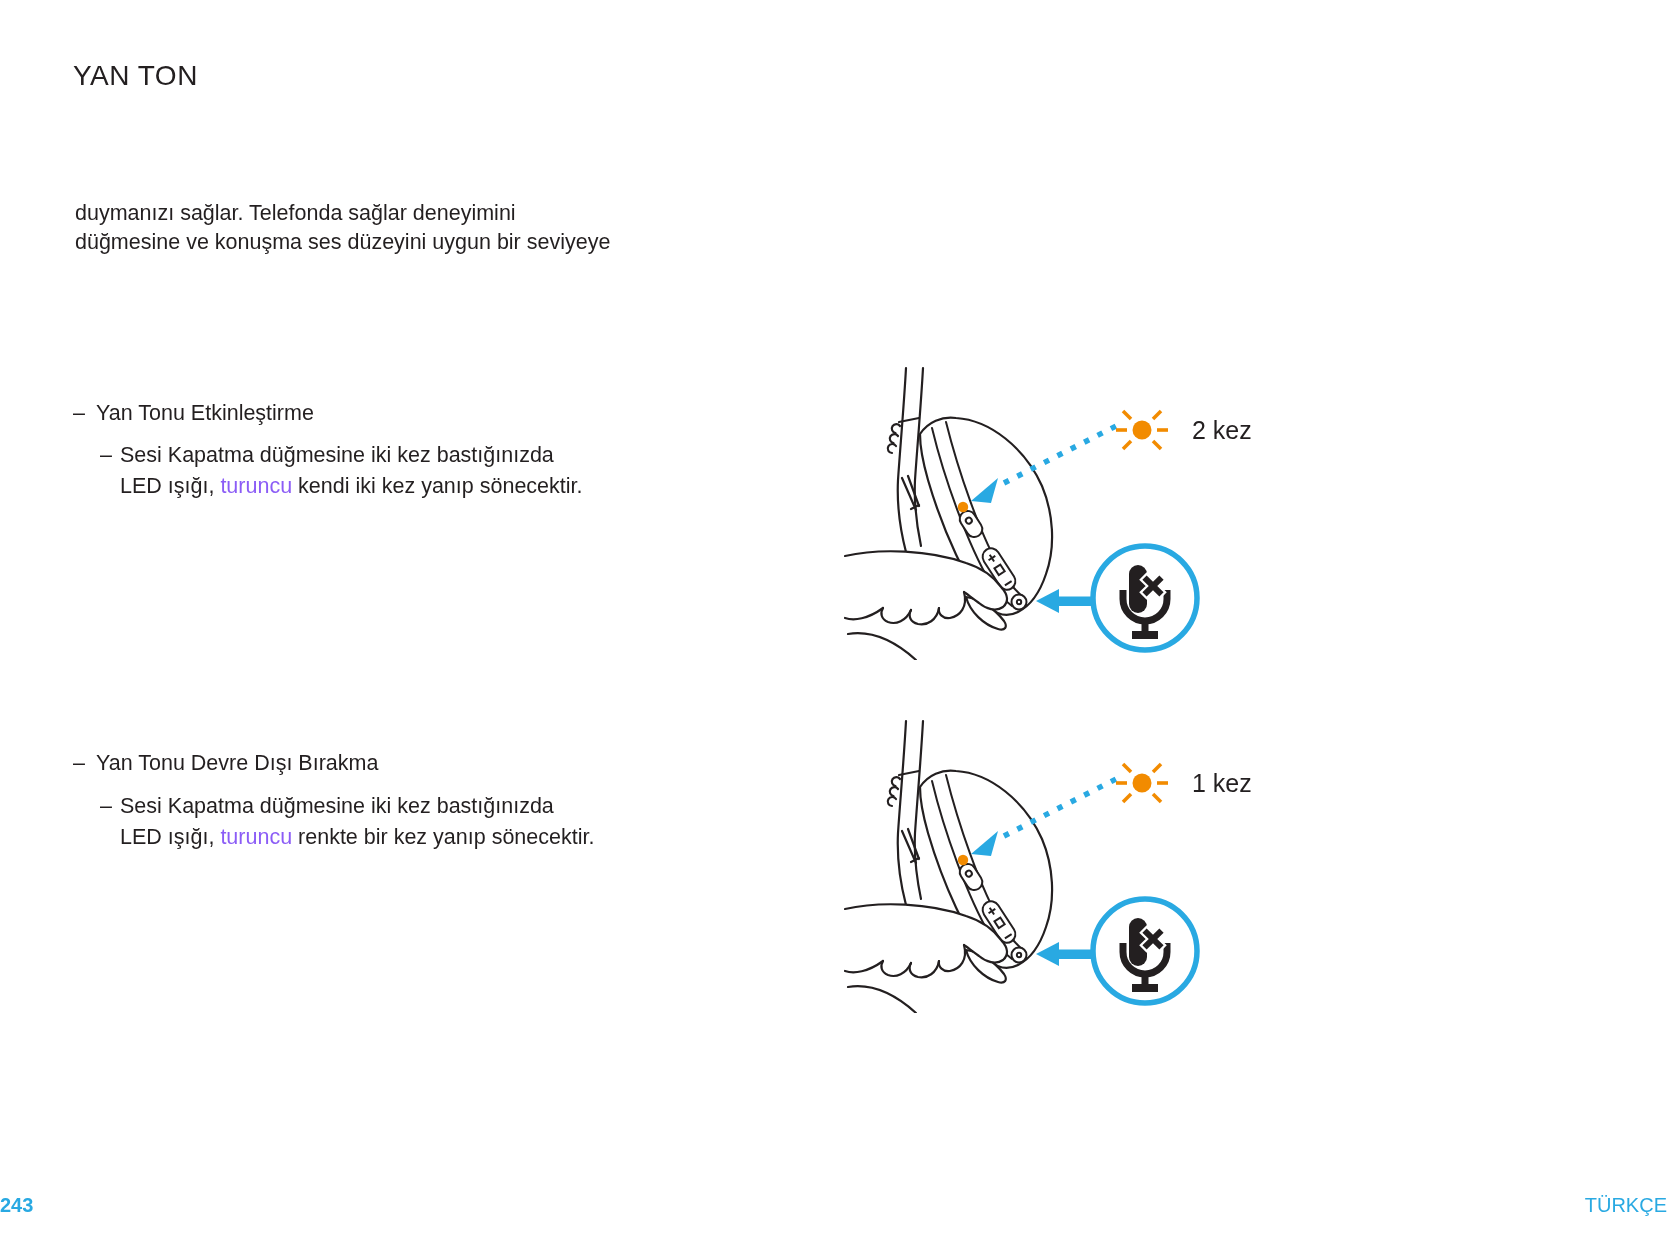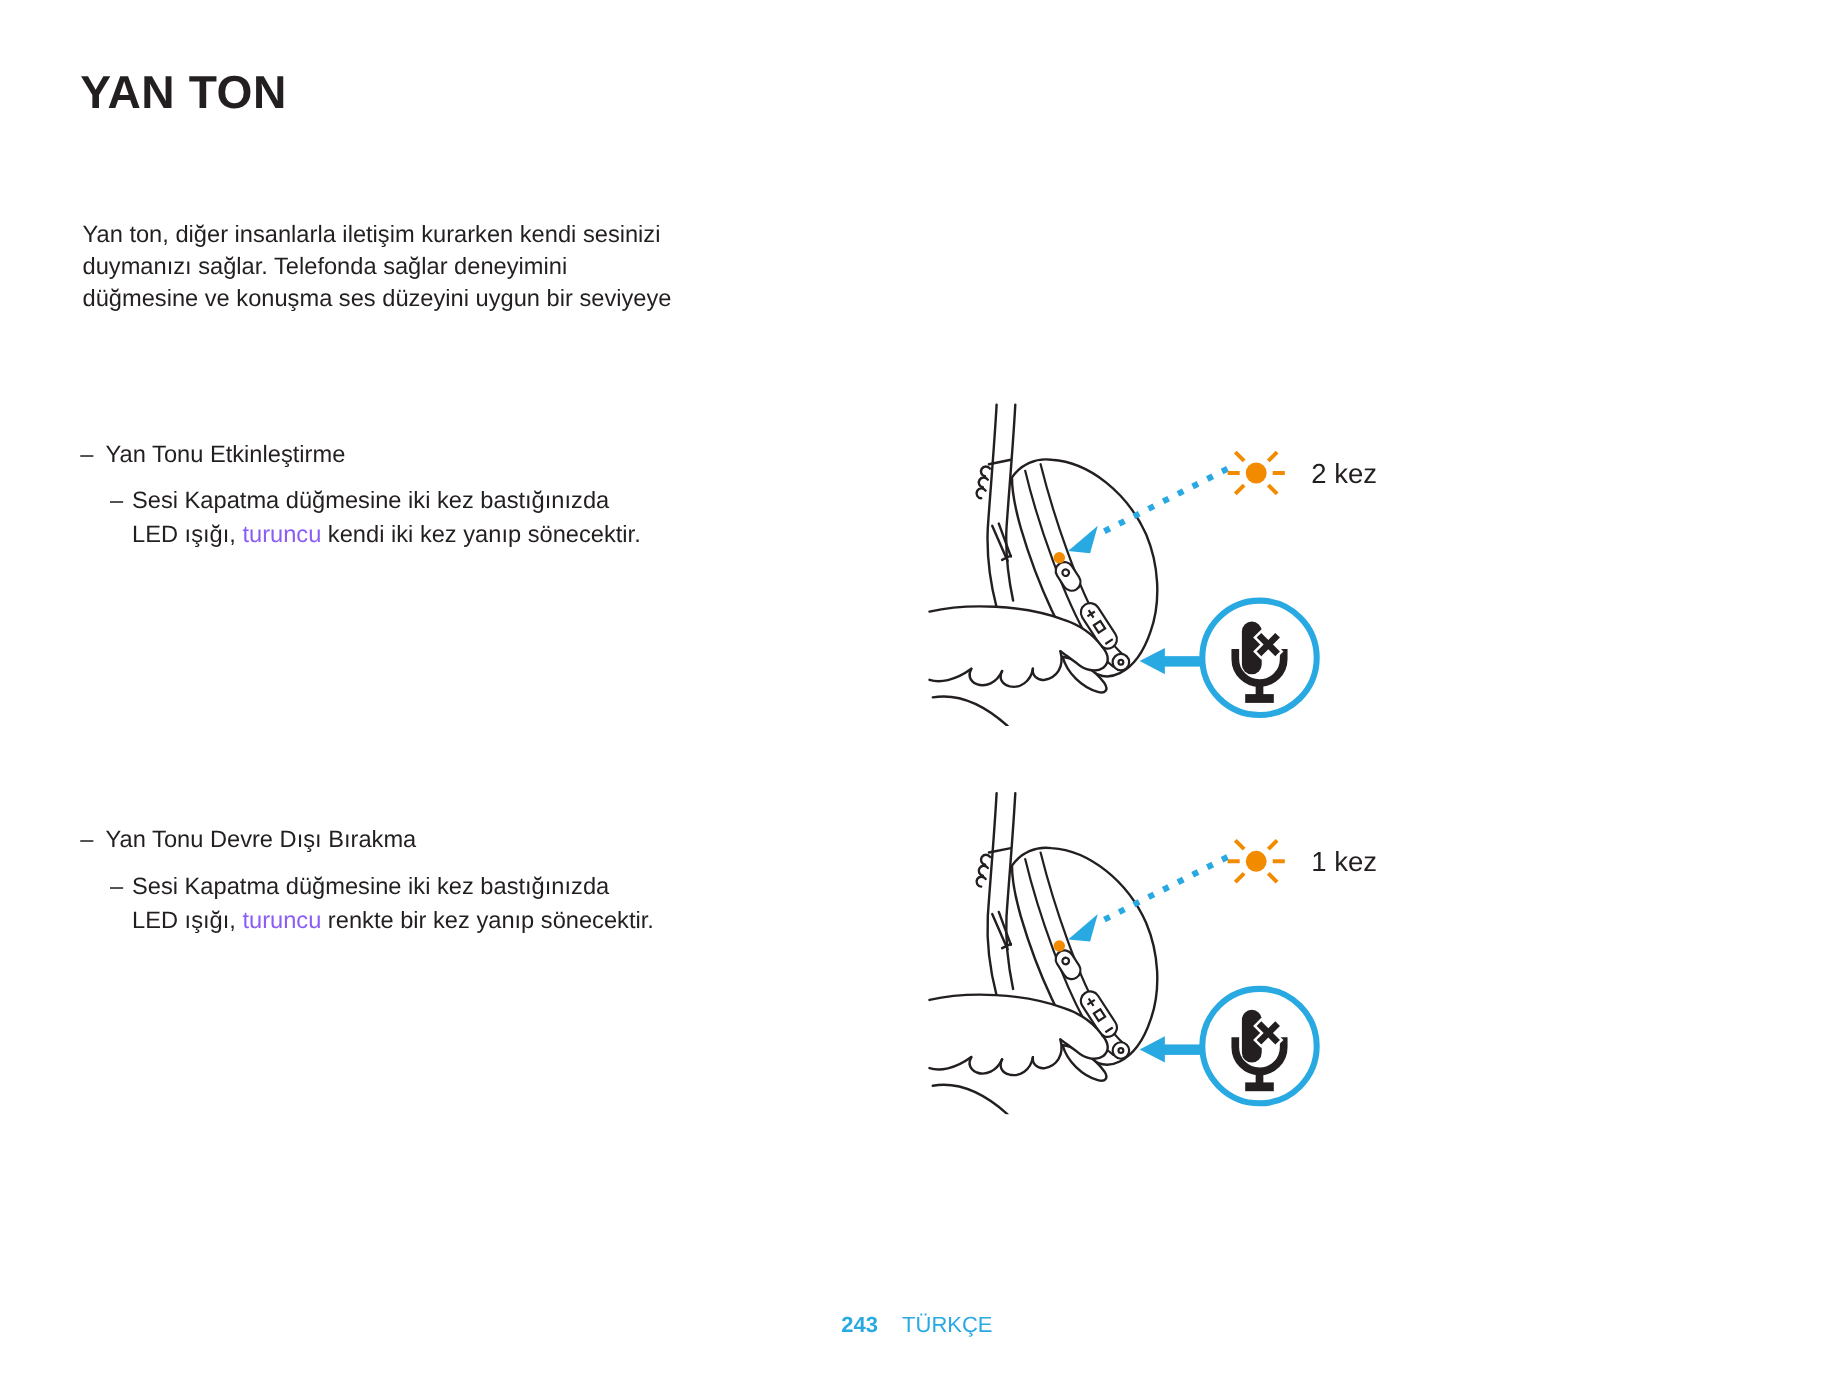--- a/index.html
+++ b/index.html
@@ -1,28 +1,28 @@
 <!DOCTYPE html>
 <html><head>
 <meta charset="utf-8">
 <style>
   html,body{margin:0;padding:0;}
   body{
     width:1667px;height:1250px;position:relative;background:#ffffff;
     font-family:"Liberation Sans", sans-serif;color:#231F20;overflow:hidden;
   }
   .abs{position:absolute;}
-  .title{font-size:42px;font-weight:bold;letter-spacing:.5px;}
+  .title{font-size:28px;font-weight:normal;letter-spacing:.5px;}
   .intro{font-size:21.5px;line-height:29px;}
   .bullet{display:flex;font-size:21.5px;line-height:26px;}
   .bullet .dash{width:23px;flex:0 0 23px;}
   .sub{display:flex;font-size:21.5px;line-height:31px;}
   .sub .dash{width:20px;flex:0 0 20px;}
   .orange{color:#8b5cf6;}
-  .footer{left:0;right:0;top:1194px;display:flex;justify-content:center;gap:22px;
+  .footer{left:0;right:0;top:1194px;display:flex;justify-content:space-between;gap:22px;
           font-size:20px;color:#29A9E2;}
   .footer .pagenum{font-weight:bold;}
   svg text{font-family:"Liberation Sans", sans-serif;}
 </style>
 </head>
 <body>
 
 <svg width="0" height="0" style="position:absolute" aria-hidden="true">
   <defs>
     <symbol id="fig-headset" viewBox="0 0 440 300">
@@ -101,21 +101,20 @@
           <path d="M330 214 h6 v9 h9 v6 h-9 v9 h-6 v-9 h-9 v-6 h9 Z" stroke="#ffffff" stroke-width="4.5" paint-order="stroke"></path>
         </g>
       </g>
     </symbol>
   </defs>
 </svg>
 
 <h1 class="abs title" style="left:73px;top:60px;margin:0">YAN TON</h1>
 
 <div class="abs intro" style="left:75px;top:199px">
-  <div>Yan ton, diğer insanlarla iletişim kurarken kendi sesinizi</div>
   <div>duymanızı sağlar. Telefonda sağlar deneyimini</div>
   <div>düğmesine ve konuşma ses düzeyini uygun bir seviyeye</div>
 </div>
 
 <div class="abs bullet" style="left:73px;top:400px">
   <span class="dash">–</span>
   <span>Yan Tonu Etkinleştirme</span>
 </div>
 <div class="abs sub" style="left:100px;top:440px">
   <span class="dash">–</span>

